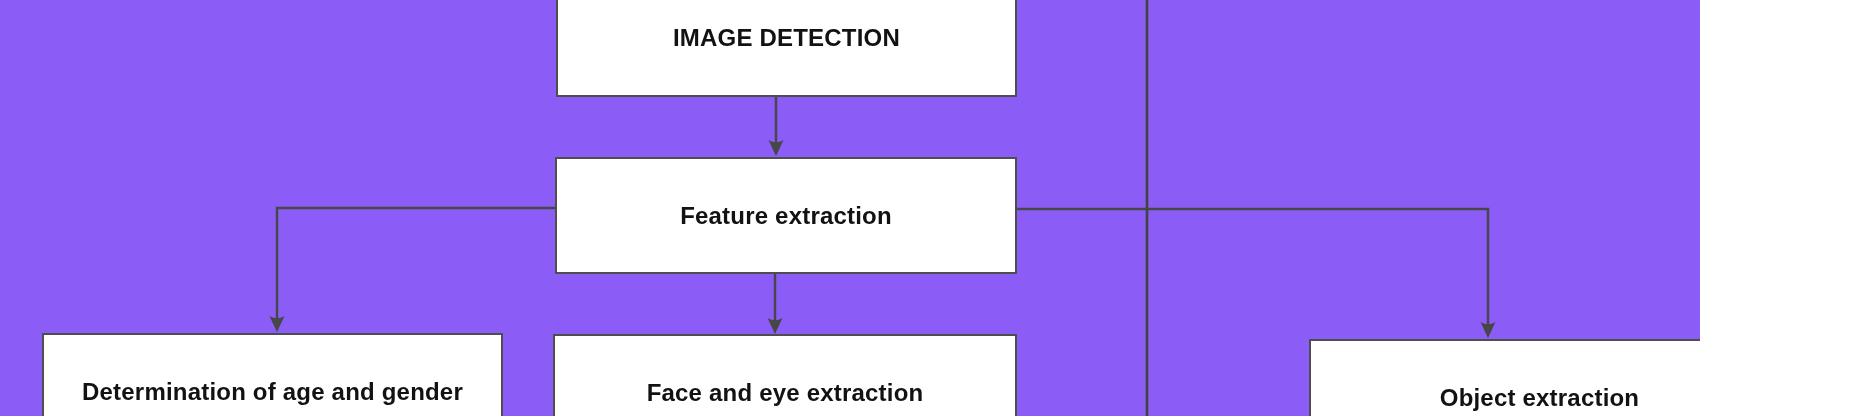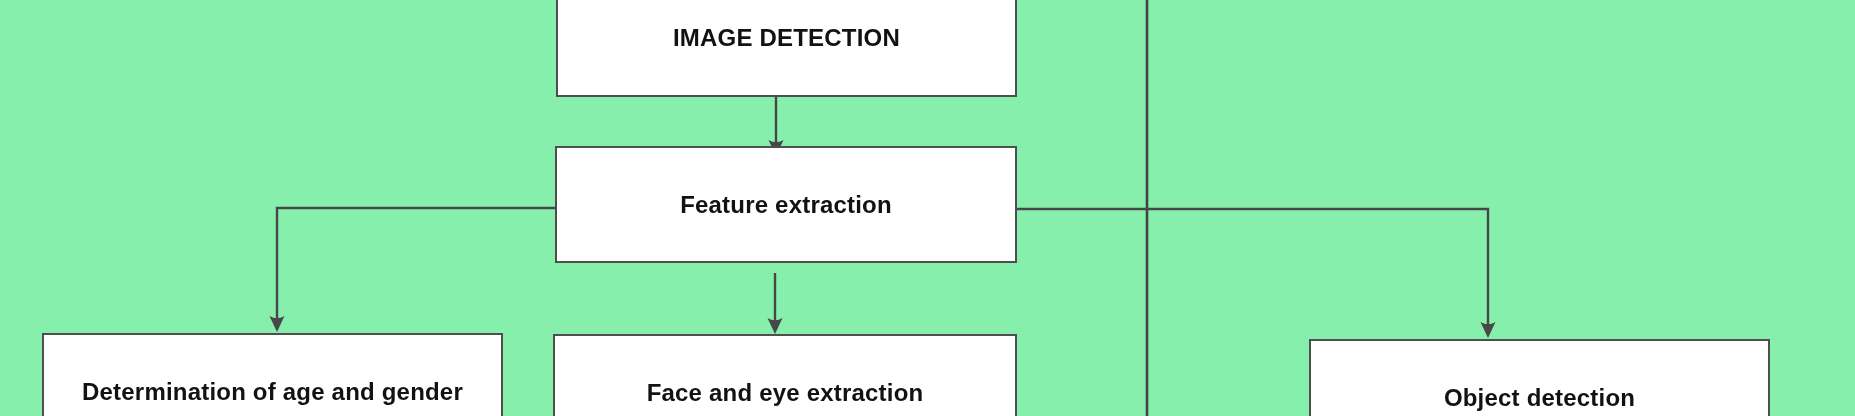--- a/index.html
+++ b/index.html
@@ -2,23 +2,23 @@
 <html><head>
 <meta charset="utf-8">
 <style>
   html, body {
     margin: 0;
     padding: 0;
     background: #ffffff;
   }
   .canvas {
     position: relative;
-    width: 1855px;
+    width: 1700px;
     height: 416px;
-    background: #86efac;
+    background: #8b5cf6;
     overflow: hidden;
     font-family: "Liberation Sans", sans-serif;
   }
   .wires {
     position: absolute;
     left: 0;
     top: 0;
     width: 1855px;
     height: 416px;
   }
@@ -30,21 +30,21 @@
     display: flex;
     align-items: center;
     justify-content: center;
     text-align: center;
     font-weight: bold;
     font-size: 24px;
     color: #121212;
     letter-spacing: 0.2px;
   }
   #node-image-detection   { left: 556px;  top: -21px; width: 461px; height: 118px; }
-  #node-feature-extraction{ left: 555px;  top: 146px; width: 462px; height: 117px; }
+  #node-feature-extraction{ left: 555px;  top: 157px; width: 462px; height: 117px; }
   #node-age-gender        { left: 42px;   top: 333px; width: 461px; height: 118px; }
   #node-face-eye          { left: 553px;  top: 334px; width: 464px; height: 118px; }
   #node-object-detection  { left: 1309px; top: 339px; width: 461px; height: 118px; }
 </style>
 </head>
 <body>
 
 <div class="canvas">
 
   <svg class="wires" viewBox="0 0 1855 416" xmlns="http://www.w3.org/2000/svg">
@@ -74,16 +74,16 @@
 
   <div class="node" id="node-age-gender">
     <span>Determination of age and gender</span>
   </div>
 
   <div class="node" id="node-face-eye">
     <span>Face and eye extraction</span>
   </div>
 
   <div class="node" id="node-object-detection">
-    <span>Object detection</span>
+    <span>Object extraction</span>
   </div>
 
 </div>
 
 </body></html>

